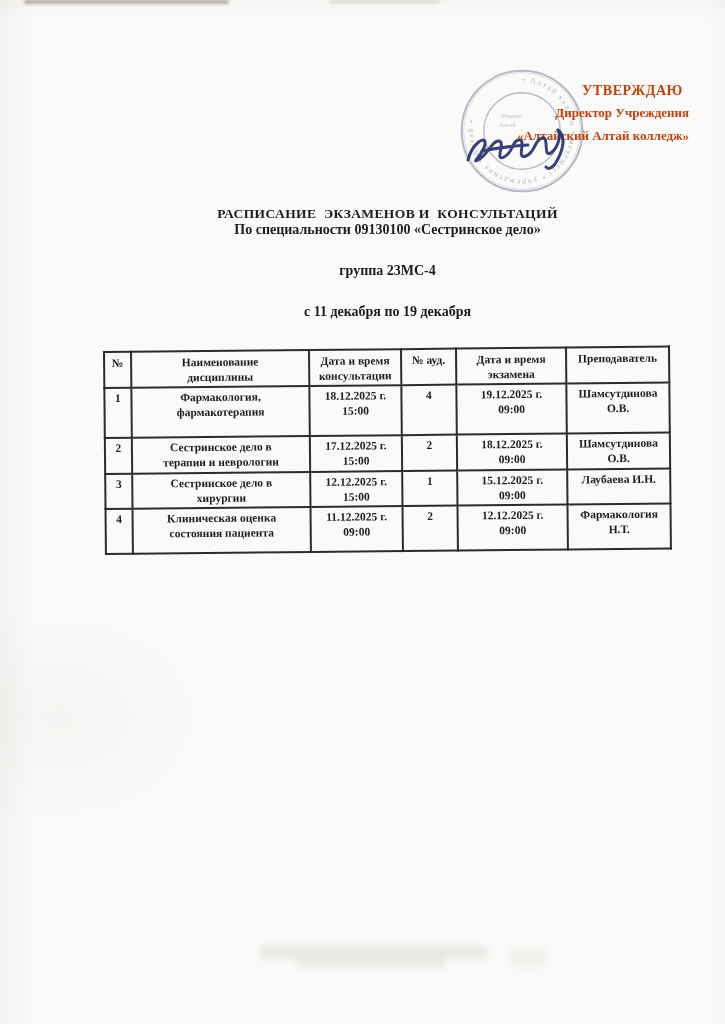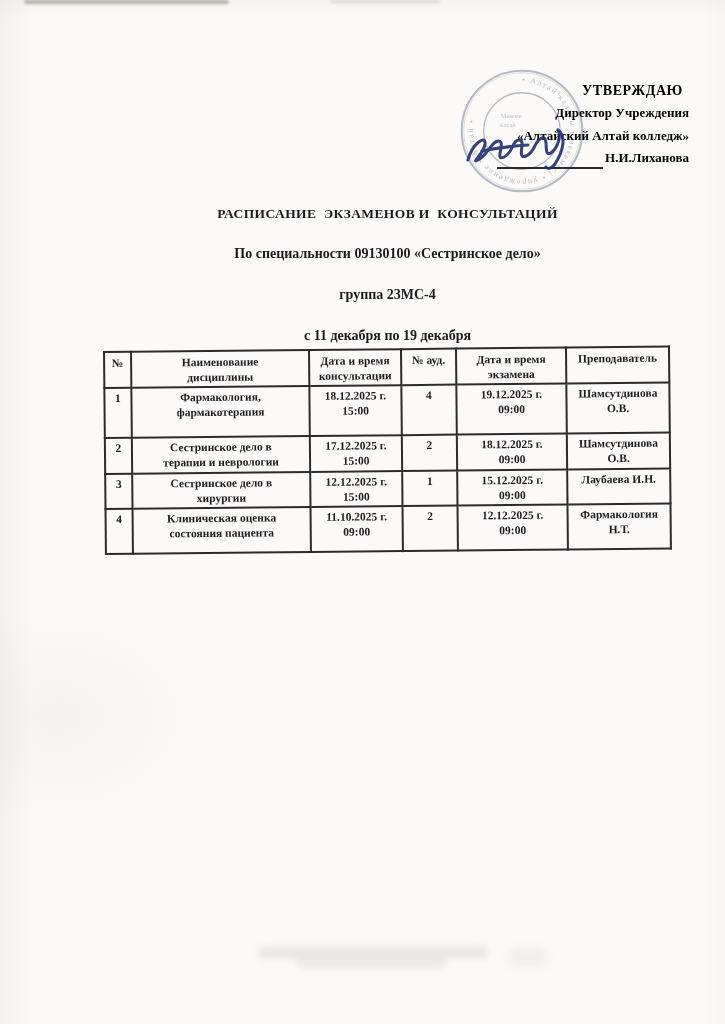--- a/index.html
+++ b/index.html
@@ -26,36 +26,36 @@
   .bleed-ghost .b1 { position:absolute; top:4px; left:0; width:230px; height:13px;
     background:rgba(130,125,118,0.13); filter:blur(3px); border-radius:6px; }
   .bleed-ghost .b2 { position:absolute; top:15px; left:38px; width:150px; height:12px;
     background:rgba(130,125,118,0.10); filter:blur(3px); border-radius:6px; }
   .bleed-ghost .b3 { position:absolute; top:6px; left:250px; width:40px; height:18px;
     background:rgba(130,125,118,0.08); filter:blur(4px); border-radius:6px; }
   
   .approval {
     position:absolute; top:80px; right:36px; z-index:4;
     text-align:right; font-weight:bold; font-size:13px; line-height:22.3px;
-    color:#000000;
+    color:#c2410c;
   }
   .approval .authority { font-size:14px; letter-spacing:0.6px; padding-right:6px; }
   .sig-row { display:flex; justify-content:flex-end; align-items:flex-end; }
   .sig-line { display:inline-block; width:106px; height:16px;
     border-bottom:2px solid #2b2b30; margin-right:2px; }
   .date-line { white-space:pre; letter-spacing:0.2px; }
   
   .stamp { position:absolute; left:455px; top:64px; width:134px; height:134px;
     z-index:3; opacity:0.62; filter:blur(0.35px); }
   
   .signature { position:absolute; left:462px; top:126px; width:128px; height:54px; z-index:6; }
   
   .titles { position:absolute; left:50px; top:206px; width:675px; z-index:4;
     text-align:center; font-weight:bold; color:#1b1b1d; }
-  .title-main { font-size:13.5px; letter-spacing:0.4px; white-space:pre; margin-bottom:24px; }
+  .title-main { font-size:13.5px; letter-spacing:0.4px; white-space:pre; }
   .title-sub { font-size:14px; margin-bottom:25px; }
   .title-sub:last-child { margin-bottom:0; }
   
   .sched-wrap { position:absolute; left:103px; top:351px; z-index:4;
     transform:rotate(-0.55deg); transform-origin:0 0; }
   table.sched { border-collapse:collapse; table-layout:fixed; width:565px;
     font-weight:bold; font-size:11.5px; line-height:1.28; color:#1d1d20; }
   table.sched th, table.sched td {
     border:2px solid #2c2c2e; vertical-align:top; text-align:center;
     padding:2px 3px; white-space:pre-line;
@@ -90,24 +90,20 @@
       <textPath href="#ring-path">• Алтай каласы • мекемесі • учреждение • Алтай •</textPath>
     </text>
     <text x="48" y="56" font-size="6.5" fill="#95a0b0" font-family="Liberation Serif, serif">Мекеме</text>
     <text x="46" y="66" font-size="6.5" fill="#95a0b0" font-family="Liberation Serif, serif">Алтай</text>
   </svg>
 
   <div class="approval">
     <div class="authority">УТВЕРЖДАЮ</div>
     <div>Директор Учреждения</div>
     <div>«Алтайский Алтай колледж»</div>
-    <div class="sig-row">
-      <span class="sig-line"></span>
-      <span>Н.И.Лиханова</span>
-    </div>
   </div>
 
   <svg class="signature" viewBox="0 0 128 54">
     <g stroke="#26336f" stroke-width="3" fill="none" stroke-linecap="round" stroke-linejoin="round" opacity="0.92">
       <path d="M6 34 C10 18, 24 8, 23 18 C22 28, 8 38, 16 34 C26 29, 30 14, 37 15 C44 16, 32 36, 42 31 C52 26, 50 13, 58 14 C64 15, 54 34, 64 30 C74 26, 72 14, 80 12 C88 10, 80 34, 90 26 C97 20, 99 8, 96 4"></path>
       <path d="M96 4 C104 10, 102 24, 93 38 C90 42, 86 44, 84 41"></path>
       <path d="M20 25 C34 22, 52 20, 66 19"></path>
     </g>
   </svg>
 
@@ -172,21 +168,21 @@
 15:00</td>
           <td>1</td>
           <td>15.12.2025 г.
 09:00</td>
           <td>Лаубаева И.Н.</td>
         </tr>
         <tr class="row-3">
           <td>4</td>
           <td class="cell-discipline">Клиническая оценка
 состояния пациента</td>
-          <td>11.10.2025 г.
+          <td>11.12.2025 г.
 09:00</td>
           <td>2</td>
           <td>12.12.2025 г.
 09:00</td>
           <td>Фармакология
 Н.Т.</td>
         </tr>
       </tbody>
     </table>
   </div>

